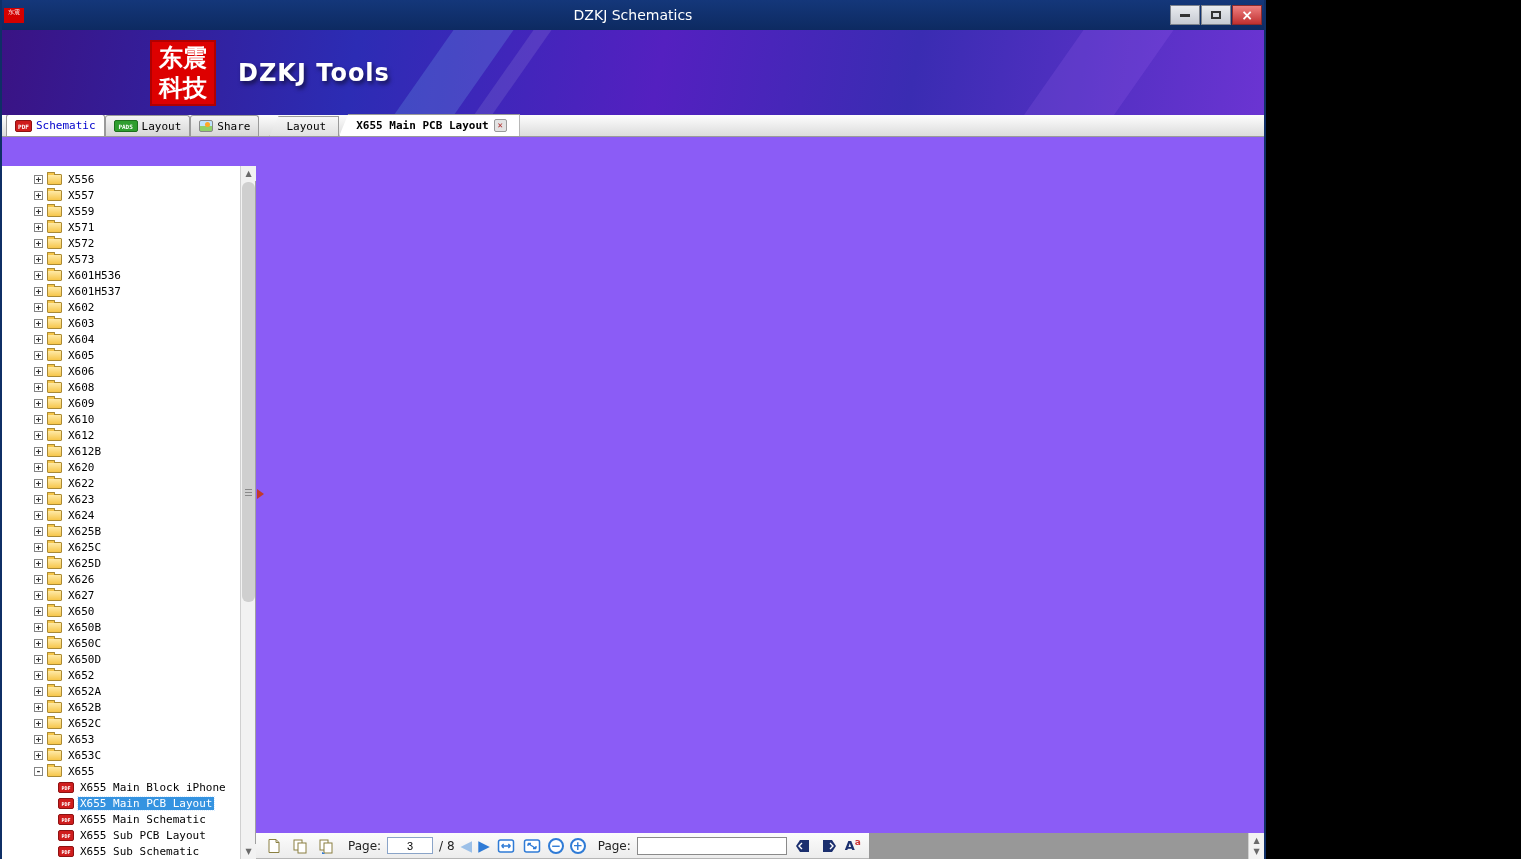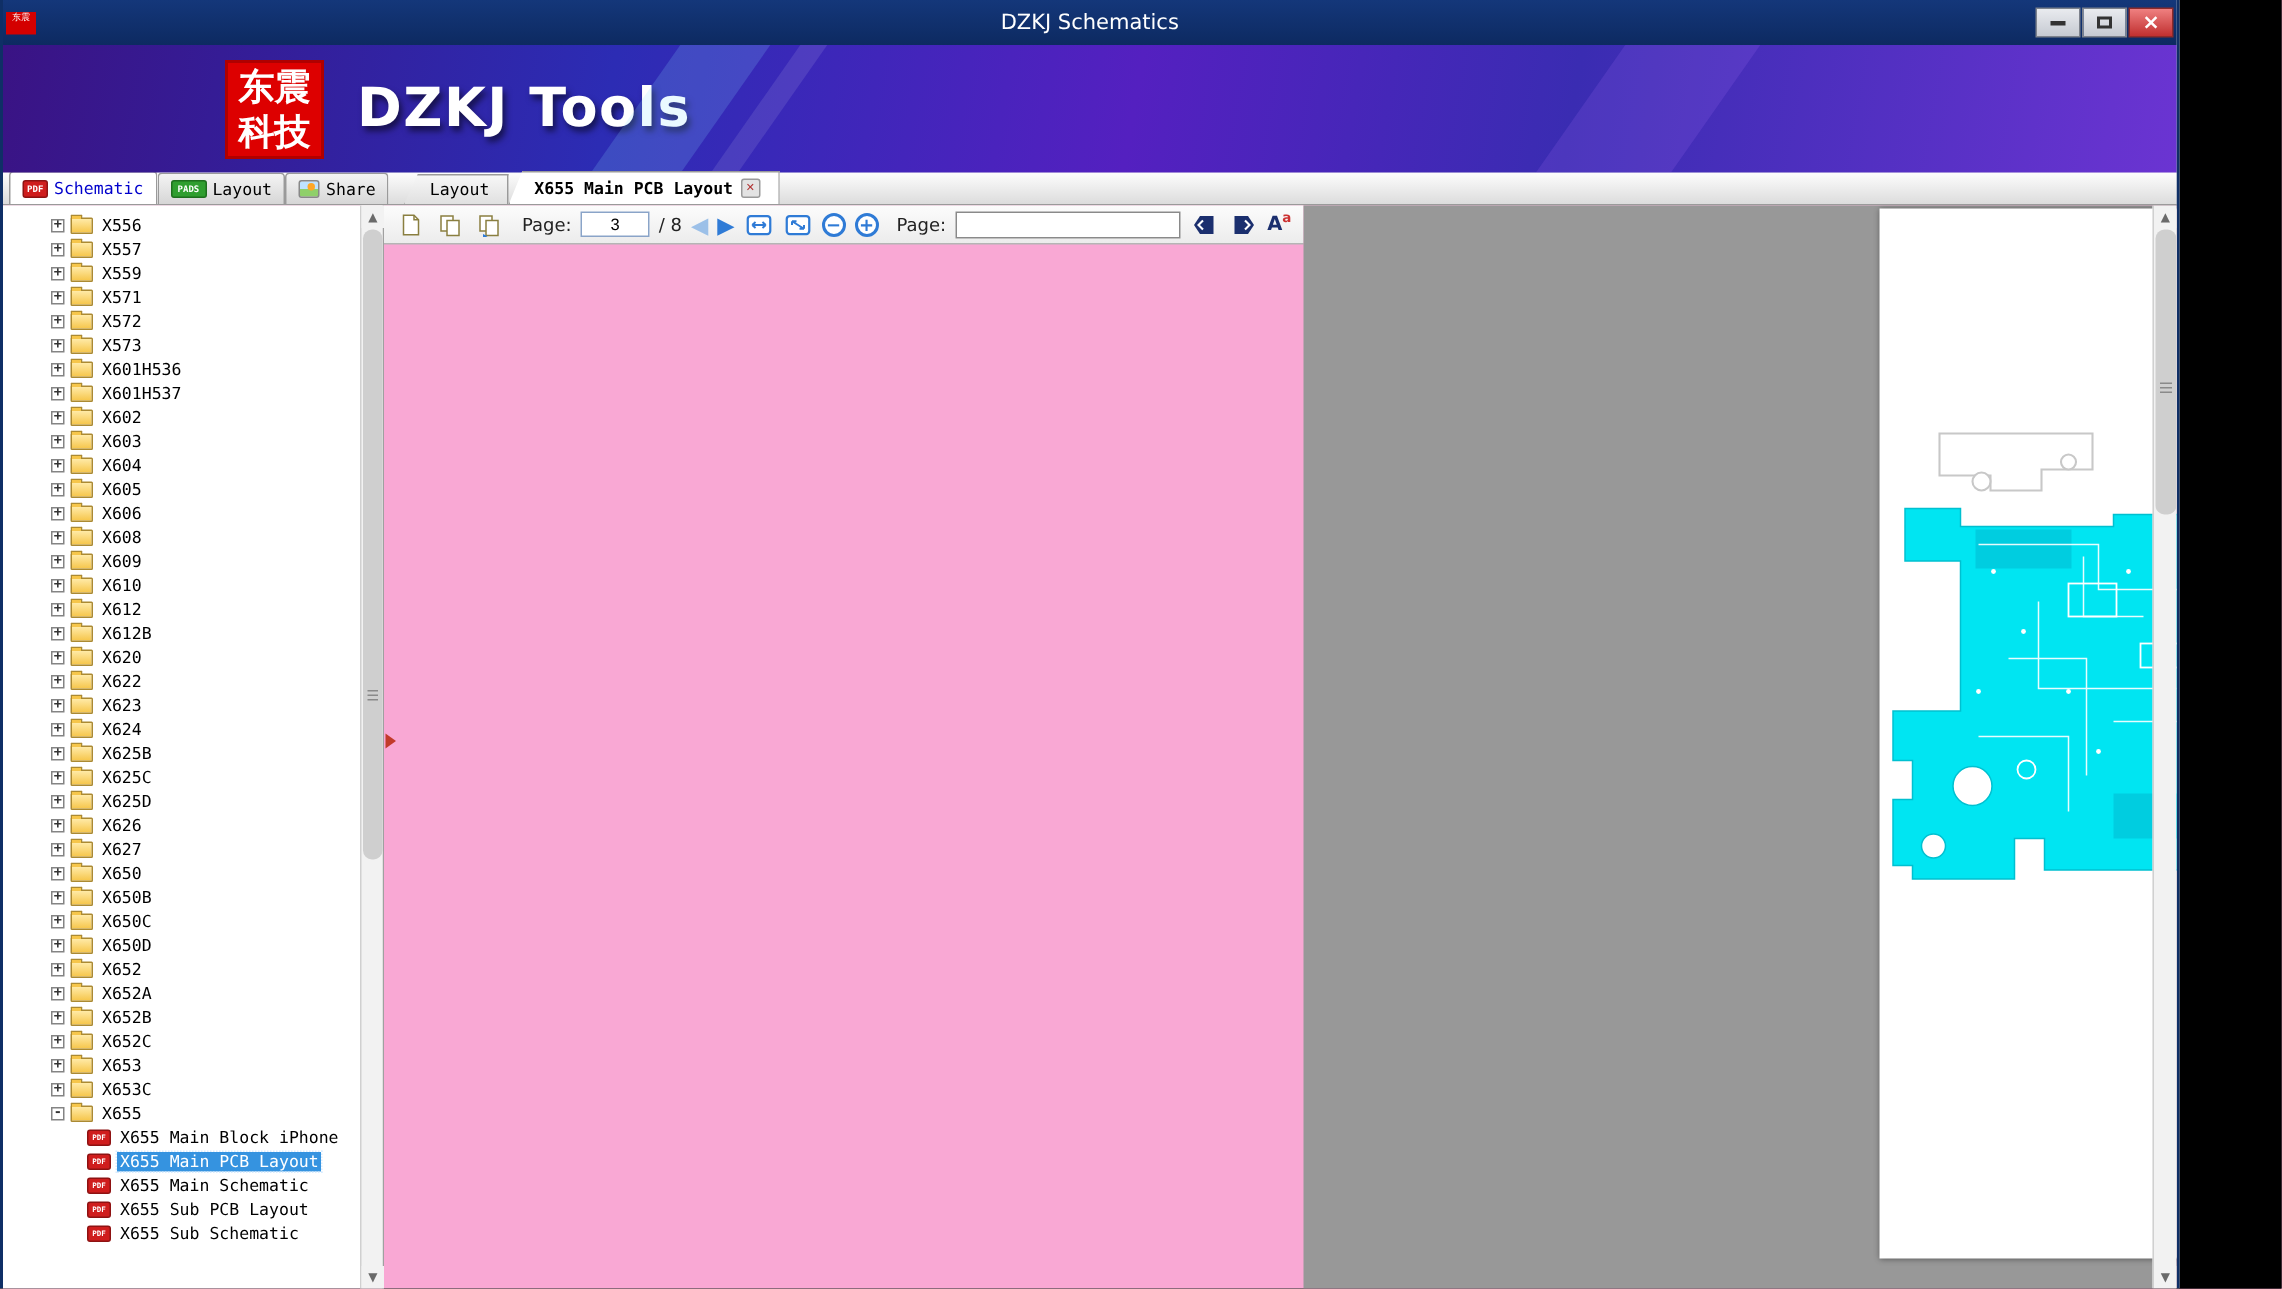--- a/index.html
+++ b/index.html
@@ -1,18 +1,18 @@
 <!DOCTYPE html>
 <html><head>
 <meta charset="utf-8">
 <style>
   * { box-sizing: border-box; margin: 0; padding: 0; }
   html,body { width:1521px; height:859px; overflow:hidden; background:#000; }
   body { font-family:"DejaVu Sans", sans-serif; font-size:12px; }
-  .window { position:relative; width:1453px; height:859px; background:#e6e6e6;
+  .window { position:relative; width:1266px; height:859px; background:#e6e6e6;
             border-left:2px solid #0f2f66; border-right:2px solid #0f2f66; display:flex; flex-direction:column; }
 
   
   .titlebar { height:30px; background:linear-gradient(#14377a,#0d2a61); color:#fff;
               display:flex; align-items:center; position:relative; flex:0 0 auto; }
   .title-logo { width:20px; height:15px; margin-left:2px; background:#d40000; color:#fff;
                 font-size:6px; line-height:7px; text-align:center; overflow:hidden; }
   .title-text { position:absolute; left:0; right:0; text-align:center; font-size:14px; }
   .winbtns { margin-left:auto; display:flex; gap:1px; padding-right:2px; z-index:2; }
   .winbtn { width:30px; height:20px; display:flex; align-items:center; justify-content:center;
@@ -25,21 +25,21 @@
   .banner { height:85px; flex:0 0 auto; position:relative; overflow:hidden;
             background:linear-gradient(100deg,#3a1384 0%,#2c2cb4 28%,#5420c0 52%,#3a2cb2 72%,#6b34d2 100%);
             display:flex; align-items:center; }
   .streak { position:absolute; background:rgba(255,255,255,0.10); transform:skewX(-35deg); }
   .s1 { left:420px; top:-10px; width:60px; height:110px; background:rgba(140,220,255,0.18); }
   .s2 { left:500px; top:-10px; width:18px; height:110px; }
   .s3 { left:1050px; top:-10px; width:90px; height:110px; background:rgba(180,120,255,0.15); }
   .brand-logo { width:66px; height:66px; margin-left:148px; background:#dd0000; color:#fff;
                 display:flex; flex-direction:column; align-items:center; justify-content:center;
                 font-weight:bold; font-size:24px; line-height:30px; flex:0 0 auto; box-shadow:0 0 0 2px #b00000 inset; }
-  .brand-title { color:#fff; font-size:36px; font-weight:bold; margin-left:22px;
+  .brand-title { color:#fff; font-size:24px; font-weight:bold; margin-left:22px;
                  text-shadow:2px 3px 4px rgba(0,0,0,0.55); letter-spacing:1px; }
   .banner-subtitle { margin-left:auto; margin-right:112px; color:#fff; font-size:27px;
                      text-shadow:2px 3px 3px rgba(0,0,0,0.5); }
 
   
   .tabbar { height:22px; flex:0 0 auto; background:linear-gradient(#fdfdfd,#dcdcdc);
             border-bottom:1px solid #9a9a9a; display:flex; align-items:flex-end; }
   .main-tabs { display:flex; height:22px; align-items:flex-end; padding-left:4px; }
   .mtab { height:21px; display:flex; align-items:center; gap:4px; padding:0 8px;
           border:1px solid #9a9a9a; border-bottom:none; border-radius:3px 3px 0 0;
@@ -53,21 +53,21 @@
   .share-ico::after { content:""; position:absolute; right:2px; top:1px; width:5px; height:5px; border-radius:50%; background:#ffa726; }
   .doc-tabs { display:flex; height:22px; align-items:flex-end; margin-left:10px; }
   .dtab { height:20px; display:flex; align-items:center; gap:5px; padding:0 12px 0 16px;
           border:1px solid #9a9a9a; border-bottom:none; background:linear-gradient(#f7f7f7,#e0e0e0);
           font:11px "DejaVu Sans Mono",monospace; clip-path:polygon(9px 0,100% 0,100% 100%,0 100%); cursor:pointer; }
   .dtab.active { background:#fff; height:22px; font-weight:bold; }
   .dtab-close { width:13px; height:13px; background:#e3e3e3; border:1px solid #9a9a9a; border-radius:2px;
                 color:#b03030; font-size:9px; line-height:11px; text-align:center; cursor:pointer; }
 
   
-  .workspace { flex:1 1 auto; display:flex; min-height:0; position:relative; background:#f9a8d4; }
+  .workspace { flex:1 1 auto; display:flex; min-height:0; position:relative; background:#8b5cf6;align-items:flex-end; }
 
   
   .sidebar { width:254px; flex:0 0 auto; background:#fff; border-right:1px solid #a0a0a0;
              display:flex; position:relative; }
   .tree-pane { flex:1 1 auto; overflow:hidden; padding-top:5px; }
   .tree-row { height:16px; display:flex; align-items:center; gap:4px; padding-left:32px;
               font:11px "DejaVu Sans Mono",monospace; white-space:nowrap; cursor:pointer; }
   .expander { width:9px; height:9px; border:1px solid #848484; background:#fff; color:#333;
               font:bold 9px/7px "DejaVu Sans Mono",monospace; text-align:center; flex:0 0 auto; }
   .expander::before { content:"+"; }

